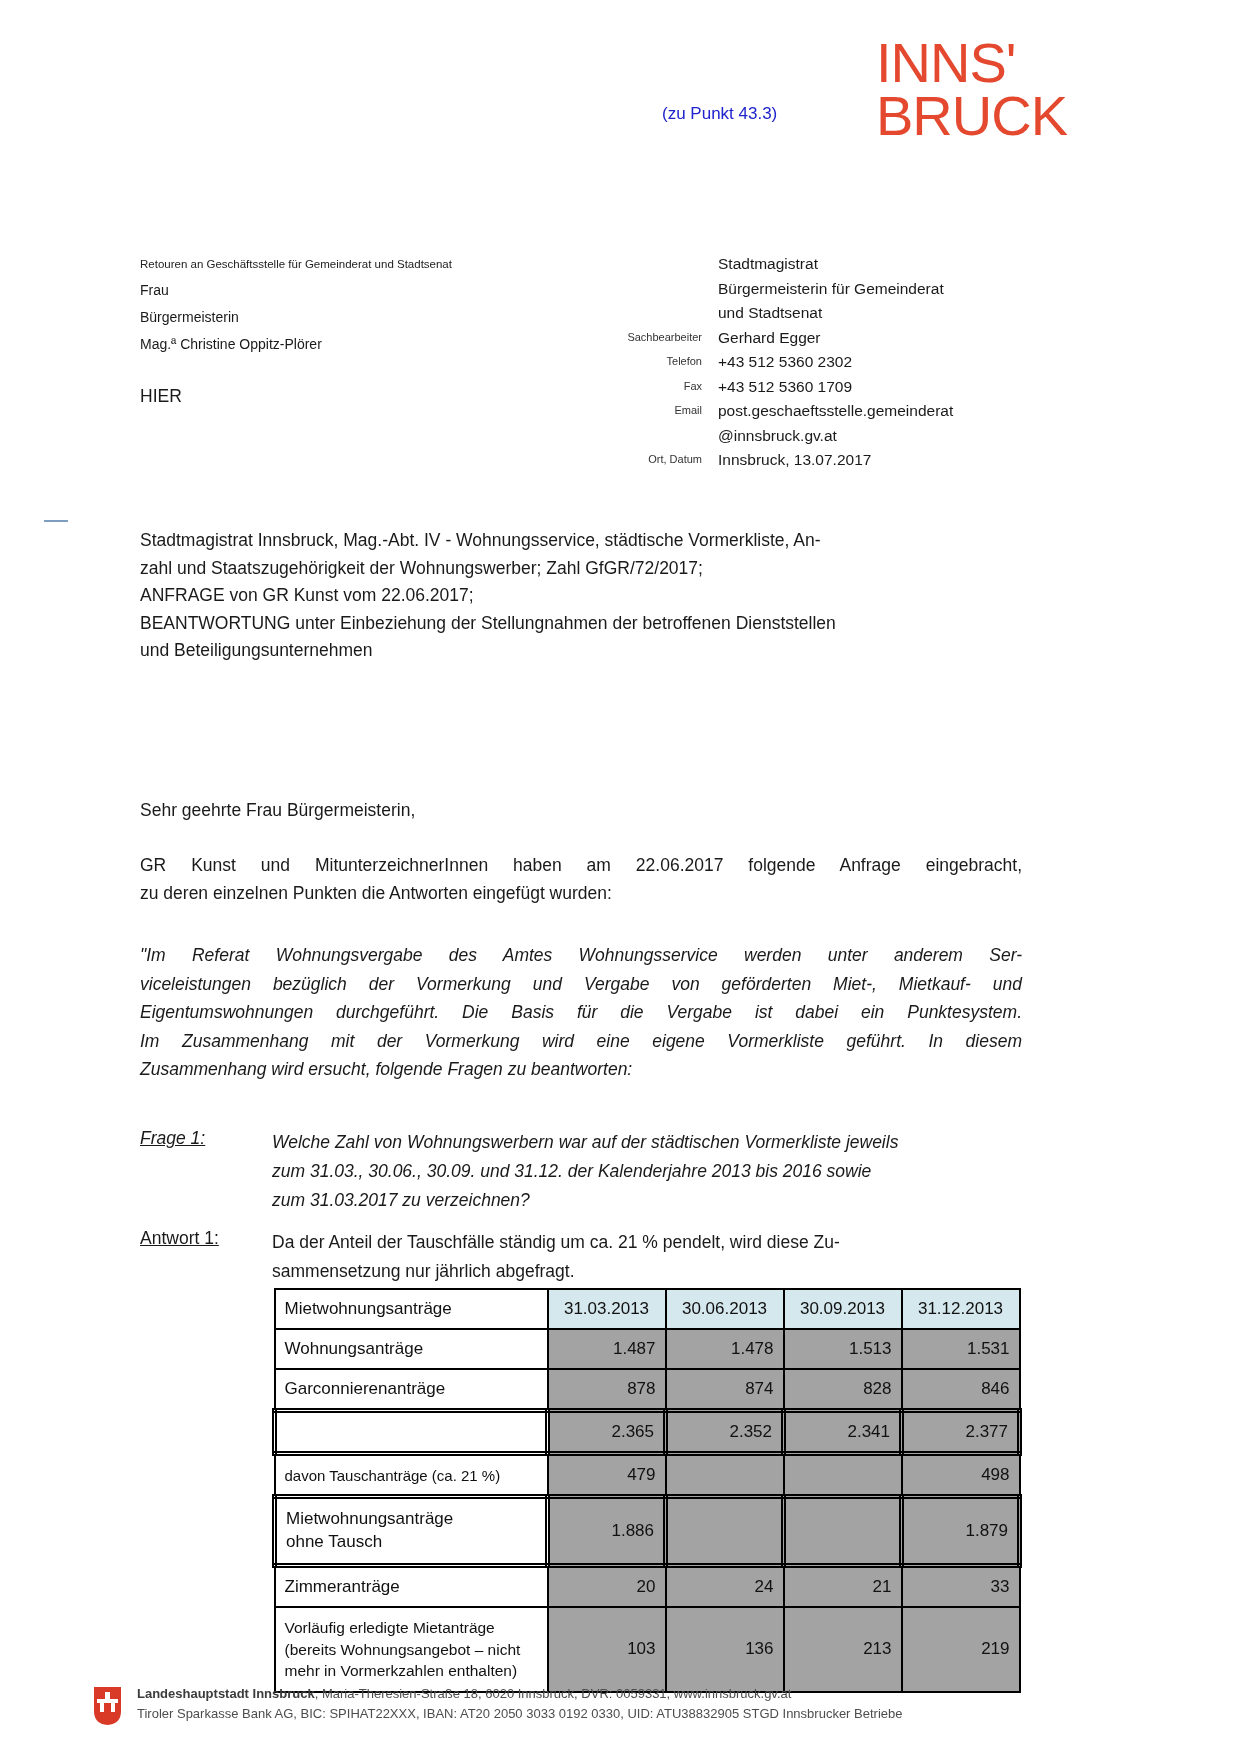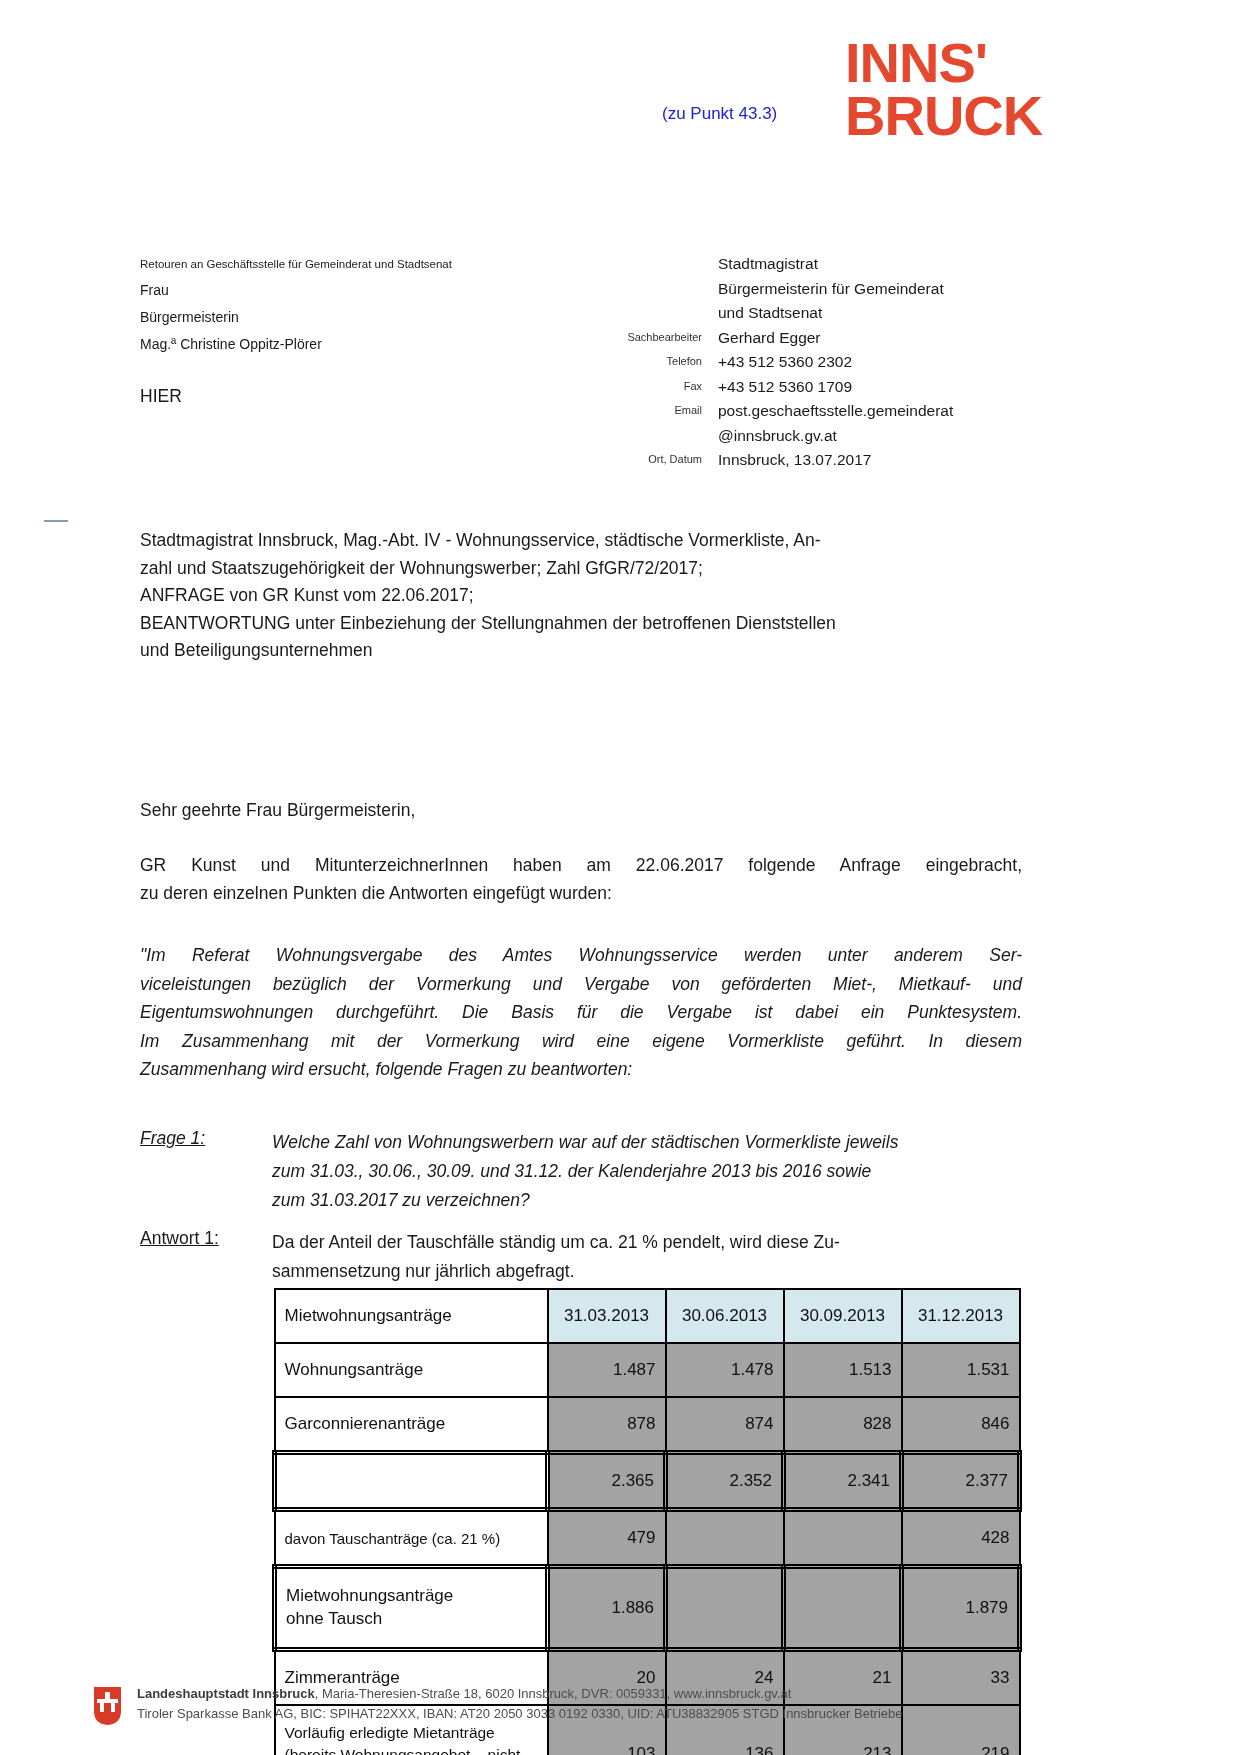--- a/index.html
+++ b/index.html
@@ -3,21 +3,21 @@
 <meta charset="utf-8">
 <style>
   html,body{margin:0;padding:0;background:#e9e9e9;}
   .page{
     position:relative;width:1241px;height:1755px;background:#ffffff;
     font-family:"Liberation Sans",sans-serif;color:#1a1a1a;overflow:hidden;
     margin:0 auto;
   }
   
   .punkt-ref{position:absolute;left:662px;top:104px;font-size:17px;color:#1f24cc;}
-  .logo{position:absolute;left:845px;top:36px;color:#e4492f;font-weight:700;
+  .logo{position:absolute;left:876px;top:36px;color:#e4492f;font-weight:400;
     font-size:56px;line-height:0.95;letter-spacing:-1px;}
   
   .recipient{position:absolute;left:140px;top:258px;}
   .retouren{font-size:11.5px;color:#222;margin-bottom:7px;}
   .rcpt-line{font-size:14px;line-height:27px;}
   .hier{font-size:17.5px;margin-top:28px;}
   
   .contact{position:absolute;left:598px;top:252px;width:430px;}
   .c-row{display:flex;min-height:24.5px;}
   .c-label{width:104px;text-align:right;font-size:11px;color:#333;padding-top:5px;flex:none;}
@@ -29,21 +29,21 @@
   .greeting{position:absolute;left:140px;top:800px;font-size:17.5px;}
   .para1{position:absolute;left:140px;top:851px;width:882px;font-size:17.5px;line-height:28px;}
   .quote{position:absolute;left:140px;top:941px;width:882px;font-size:17.5px;line-height:28.5px;font-style:italic;}
   .jline{text-align:justify;text-align-last:justify;}
   .qa-label{position:absolute;left:140px;font-size:17.5px;text-decoration:underline;}
   .qa-text{position:absolute;left:272px;width:748px;font-size:17.5px;line-height:29px;}
   .italic{font-style:italic;}
   
   .vtable{position:absolute;left:272px;top:1288px;border-collapse:collapse;
     font-size:17px;color:#111;}
-  .vtable td,.vtable th{border:2px solid #000;padding:16px 9px;font-weight:normal;vertical-align:middle;}
+  .vtable td,.vtable th{border:2px solid #000;padding:9px 9px;font-weight:normal;vertical-align:middle;}
   .vtable .c-lbl{background:#fff;text-align:left;}
   .vtable .c-num{background:#a3a3a3;text-align:right;}
   .vtable .c-date{background:#d5e8ee;text-align:center;}
   .vtable .r-dbl td{border:5px double #000;}
   .vtable .small-lbl{font-size:15px;}
   .vtable .multi{white-space:pre-line;line-height:1.35;}
   .vtable .small-multi{font-size:15.5px;white-space:pre-line;line-height:1.4;}
   
   .footer{position:absolute;left:92px;top:1684px;display:flex;align-items:flex-start;}
   .crest{width:31px;height:40px;flex:none;margin-top:2px;}
@@ -182,21 +182,21 @@
       <td class="c-num">2.365</td>
       <td class="c-num">2.352</td>
       <td class="c-num">2.341</td>
       <td class="c-num">2.377</td>
     </tr>
     <tr style="height:37px">
       <td class="c-lbl small-lbl">davon Tauschanträge (ca. 21 %)</td>
       <td class="c-num">479</td>
       <td class="c-num"></td>
       <td class="c-num"></td>
-      <td class="c-num">428</td>
+      <td class="c-num">498</td>
     </tr>
     <tr class="r-dbl" style="height:60px">
       <td class="c-lbl multi">Mietwohnungsanträge
 ohne Tausch</td>
       <td class="c-num">1.886</td>
       <td class="c-num"></td>
       <td class="c-num"></td>
       <td class="c-num">1.879</td>
     </tr>
     <tr style="height:34px">

